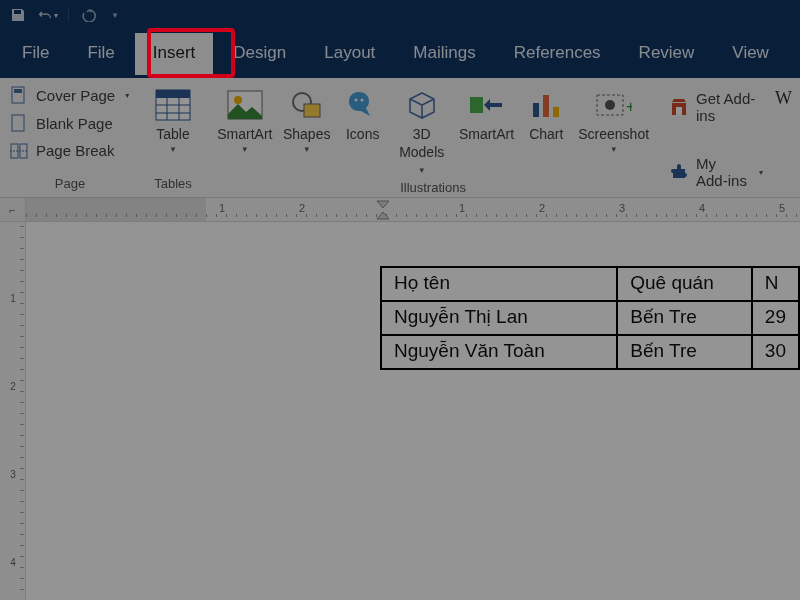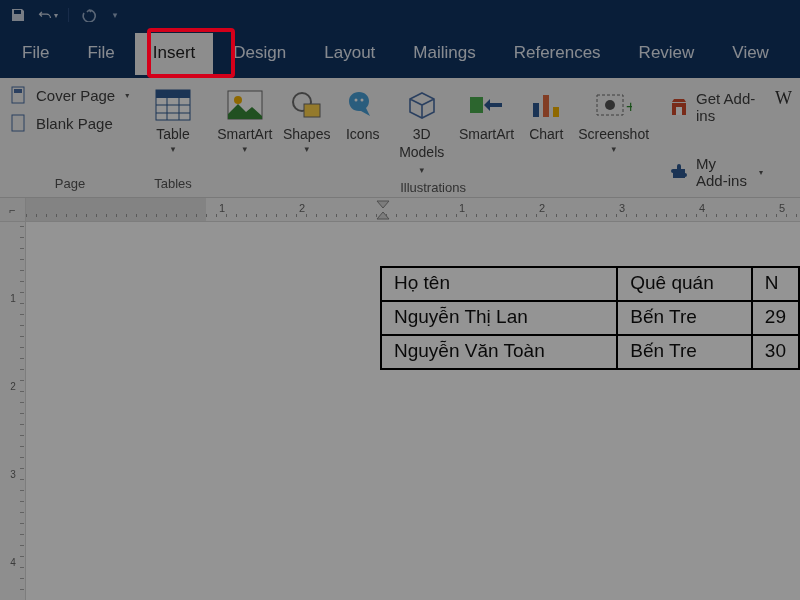--- a/index.html
+++ b/index.html
@@ -247,20 +247,30 @@
           <span>Cover Page</span>
           <span class="drop">▾</span>
         </div>
         <div class="small-item">
           <span class="mini">
             <svg width="16" height="18" viewBox="0 0 16 18">
                 <rect x="1" y="1" width="12" height="16" fill="none" stroke="#4a6fa5"></rect>
               </svg>
           </span>
           <span>Blank Page</span>
+        </div>
+        <div class="small-item">
+          <span class="mini">
+            <svg width="18" height="16" viewBox="0 0 18 16">
+                <rect x="1" y="1" width="7" height="14" fill="none" stroke="#4a6fa5"></rect>
+                <rect x="10" y="1" width="7" height="14" fill="none" stroke="#4a6fa5"></rect>
+                <path d="M0 8h18" stroke="#4a6fa5" stroke-dasharray="2 1"></path>
+              </svg>
+          </span>
+          <span>Page Break</span>
         </div>
       </div>
     </div>
     <div class="group-label">Page</div>
   </div>
   <div class="group-sep"></div>
 
   <div class="group">
     <div class="group-body">
       <div class="vbtn">

